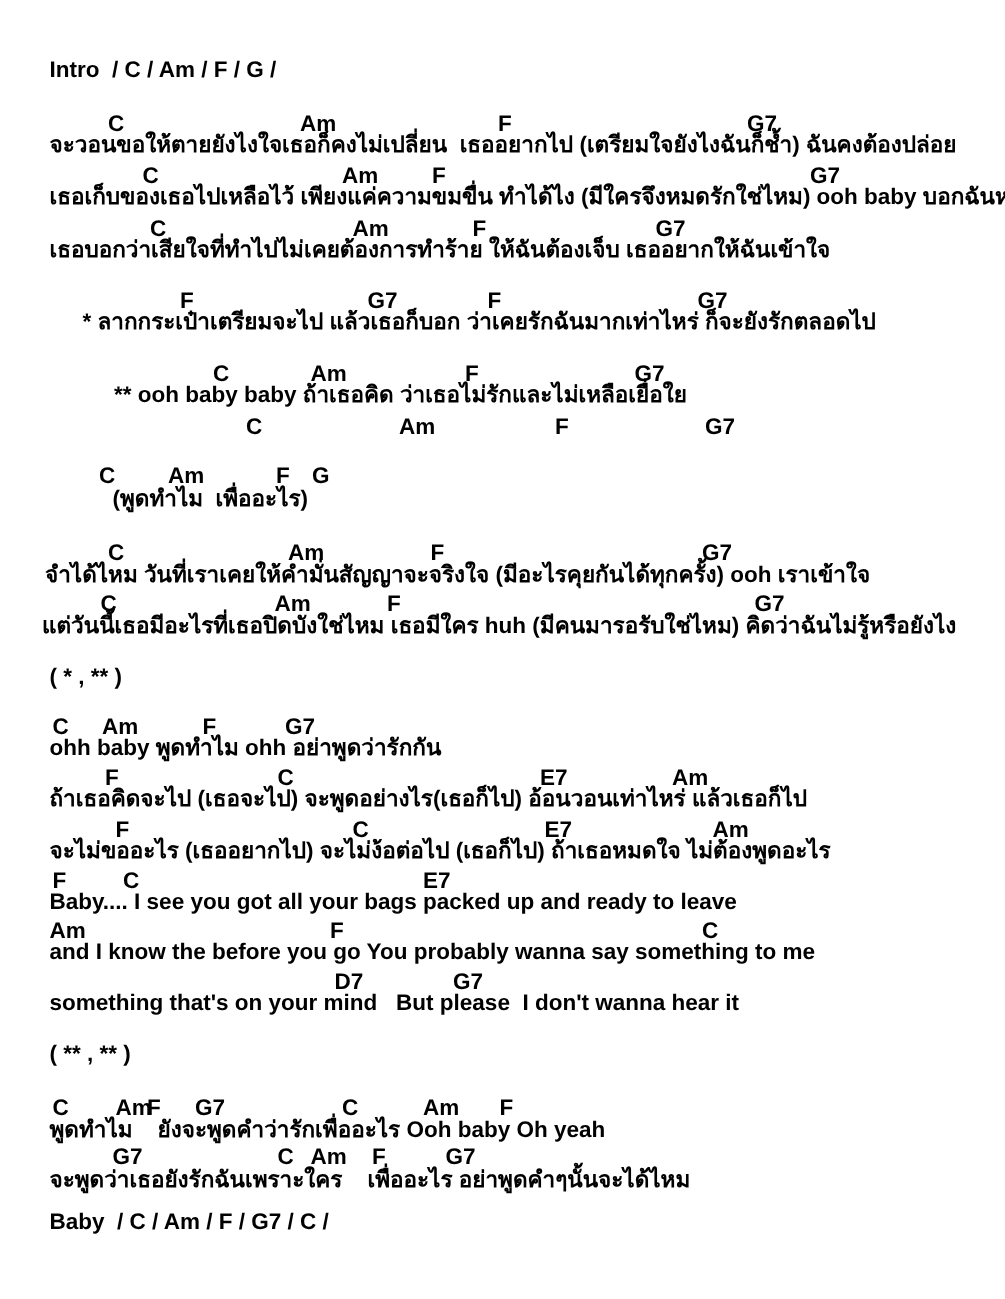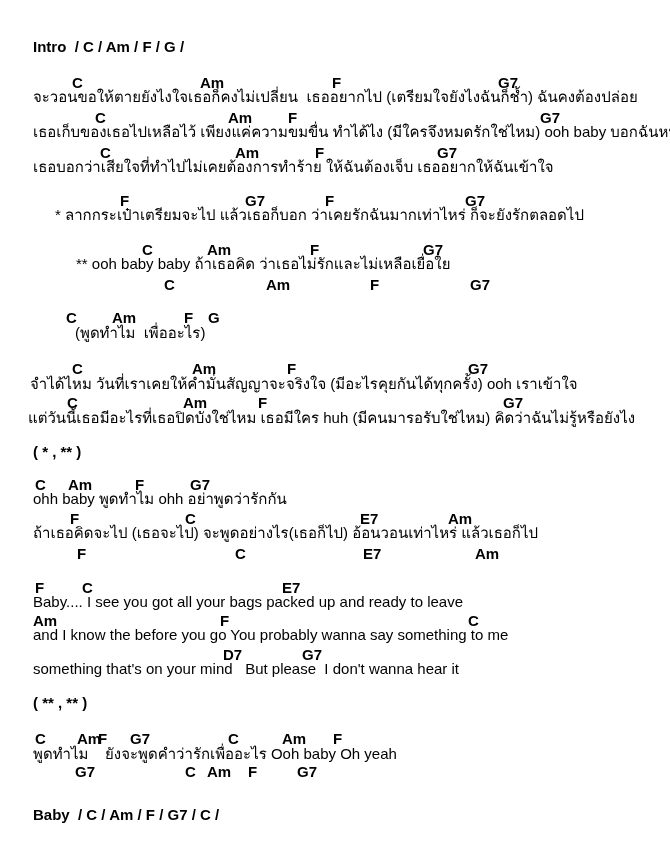--- a/index.html
+++ b/index.html
@@ -7,21 +7,21 @@
   #sheet{
     position:relative;width:670px;height:866px;
     font-family:"Liberation Sans","DejaVu Sans",sans-serif;
     color:#000000;background:#ffffff;
   }
   .line{position:absolute;left:0;width:670px;height:18px;}
   .line span{position:absolute;top:0;white-space:pre;font-size:15px;line-height:18px;}
   .chords span{font-weight:bold;}
   .heading span{font-weight:bold;}
   .marker span{font-weight:bold;}
-  .lyric span{font-weight:normal;}
+  .lyric span{font-weight:bold;}
 </style>
 </head>
 <body>
 
 <div id="sheet">
     <div class="line heading" style="top: 38px;">
       <span style="left: 33px;">Intro  / C / Am / F / G /</span>
     </div>
     <div class="line chords" style="top: 74px;">
       <span style="left: 72px;">C</span>
@@ -121,20 +121,23 @@
     </div>
     <div class="line lyric" style="top: 524px; padding-left: 24px;">
       <span style="left: 33px;">ถ้าเธอคิดจะไป (เธอจะไป) จะพูดอย่างไร(เธอก็ไป) อ้อนวอนเท่าไหร่ แล้วเธอก็ไป</span>
     </div>
     <div class="line chords" style="top: 545px;">
       <span style="left: 77px;">F</span>
       <span style="left: 235px;">C</span>
       <span style="left: 363px;">E7</span>
       <span style="left: 475px;">Am</span>
     </div>
+    <div class="line lyric" style="top: 559px;">
+      <span style="left: 33px;">จะไม่ขออะไร (เธออยากไป) จะไม่ง้อต่อไป (เธอก็ไป) ถ้าเธอหมดใจ ไม่ต้องพูดอะไร</span>
+    </div>
     <div class="line chords" style="top: 579px;">
       <span style="left: 35px;">F</span>
       <span style="left: 82px;">C</span>
       <span style="left: 282px;">E7</span>
     </div>
     <div class="line lyric" style="top: 593px; text-align: center;">
       <span style="left: 33px;">Baby.... I see you got all your bags packed up and ready to leave</span>
     </div>
     <div class="line chords" style="top: 612px;">
       <span style="left: 33px;">Am</span>
@@ -166,16 +169,19 @@
     <div class="line lyric" style="top: 745px;">
       <span style="left: 33px;">พูดทำไม    ยังจะพูดคำว่ารักเพื่ออะไร Ooh baby Oh yeah</span>
     </div>
     <div class="line chords" style="top: 763px;">
       <span style="left: 75px;">G7</span>
       <span style="left: 185px;">C</span>
       <span style="left: 207px;">Am</span>
       <span style="left: 248px;">F</span>
       <span style="left: 297px;">G7</span>
     </div>
+    <div class="line lyric" style="top: 778px;">
+      <span style="left: 33px;">จะพูดว่าเธอยังรักฉันเพราะใคร    เพื่ออะไร อย่าพูดคำๆนั้นจะได้ไหม</span>
+    </div>
     <div class="line heading" style="top: 806px;">
       <span style="left: 33px;">Baby  / C / Am / F / G7 / C /</span>
     </div>
   </div>
 
 </body></html>

